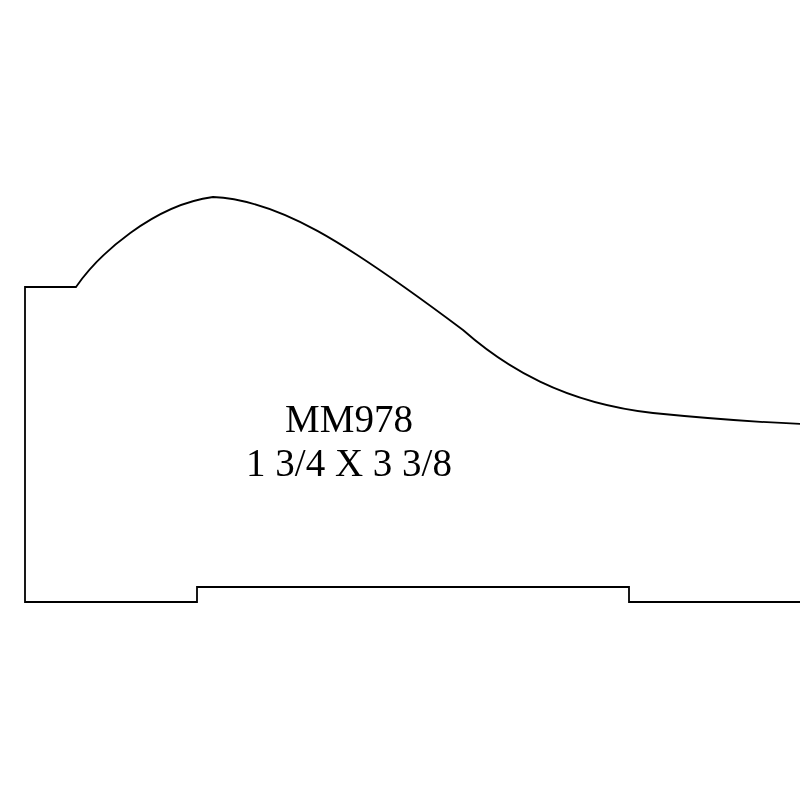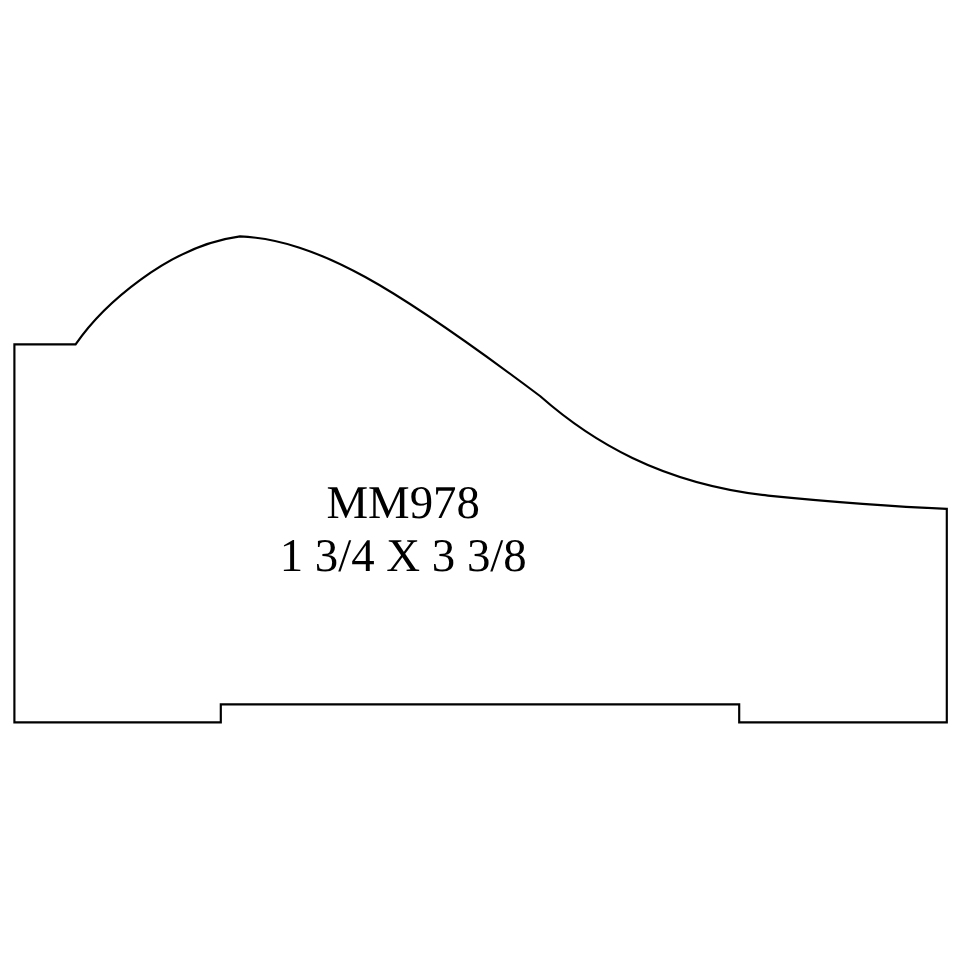--- a/index.html
+++ b/index.html
@@ -8,20 +8,21 @@
     width: 800px;
     height: 800px;
     background: #ffffff;
     overflow: hidden;
   }
   .canvas-wrap {
     position: relative;
     width: 680px;
     height: 800px;
     background: #ffffff;
+    margin-left: 13px;
   }
   svg.drawing {
     display: block;
     width: 800px;
     height: 800px;
   }
   .outline {
     fill: none;
     stroke: #000000;
     stroke-width: 1.8;

